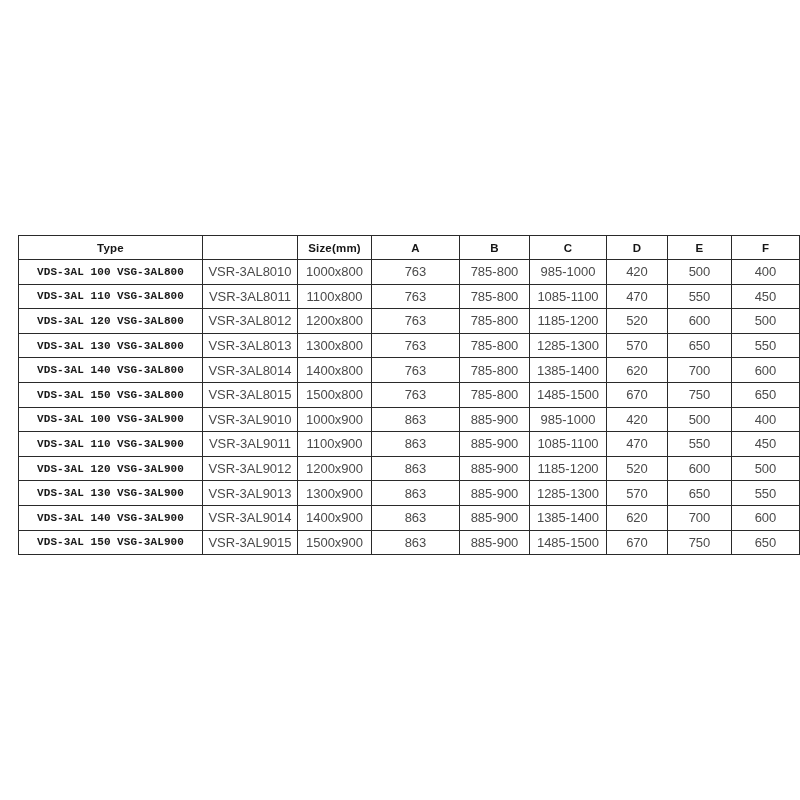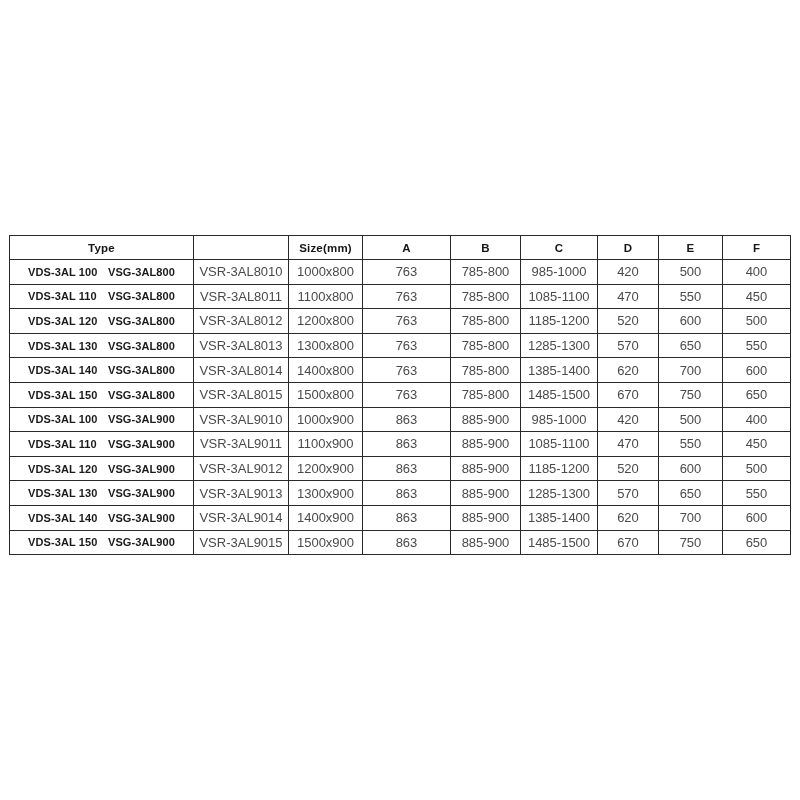--- a/index.html
+++ b/index.html
@@ -11,21 +11,21 @@
   }
   .page {
     position: relative;
     width: 800px;
     height: 800px;
     background: #ffffff;
     overflow: hidden;
   }
   table.spec {
     position: absolute;
-    left: 9px;
+    left: 18px;
     top: 235px;
     width: 781px;
     border-collapse: collapse;
     table-layout: fixed;
     background: #ffffff;
     padding-left: 20px;
   }
   table.spec th,
   table.spec td {
     border: 1.5px solid #2a2a2a;
@@ -41,20 +41,21 @@
     font-size: 11.5px;
     font-weight: bold;
     color: #161616;
     letter-spacing: 0.2px;
   }
   .type-wrap {
     display: flex;
     justify-content: space-between;
     align-items: center;
     padding: 0 18px;
+    font-family: Liberation Mono, monospace;
   }
   .type-wrap span {
     font-size: 11px;
     font-weight: bold;
     color: #1a1a1a;
     letter-spacing: 0.1px;
   }
   td.c-model, td.c-size, td.c-num {
     font-size: 13px;
     font-weight: normal;

